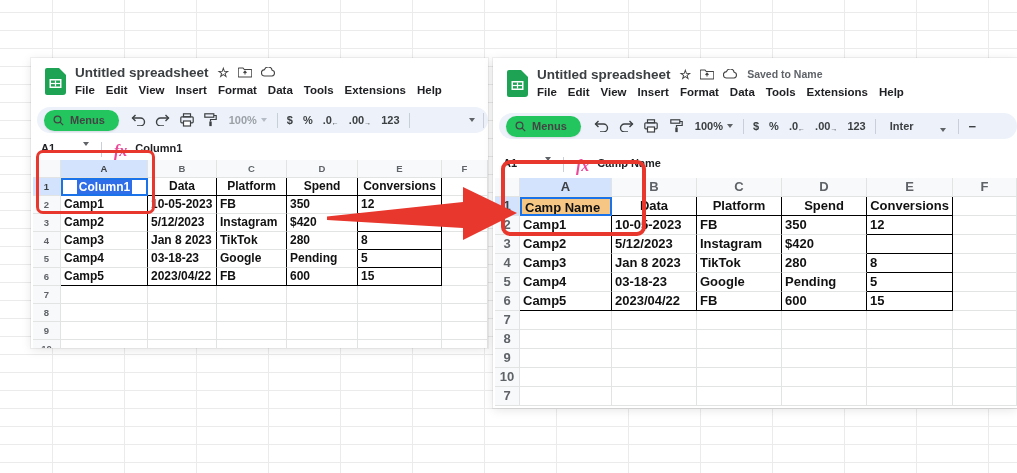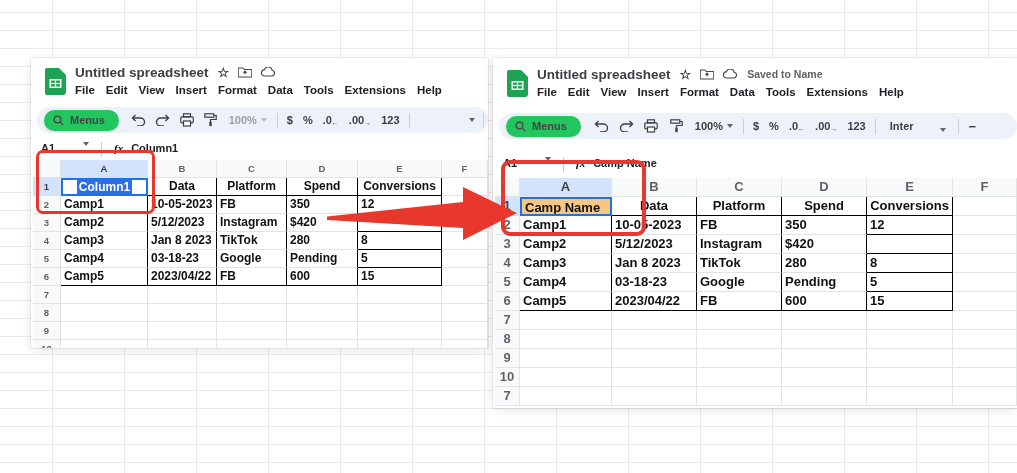--- a/index.html
+++ b/index.html
@@ -46,21 +46,21 @@
   .tdiv{width:1px;height:15px;background:#c9cfd8;margin:0 4px;}
   .fontbox{font-size:11px;color:#3c4043;display:flex;align-items:flex-end;gap:26px;padding:0 8px 0 10px;}
   .minus{font-size:13px;color:#3c4043;padding-left:6px;}
   .sp60{width:58px;}
 
   
   .fbar{position:absolute;left:10px;right:0;height:16px;display:flex;
         gap:8px;font-size:11px;color:#202124;}
   #card-left .fbar{top:84px;} #card-right .fbar{top:99px;}
   .namebox{width:34px;}
-  .fx{font-style:italic;color:#000000;font-family:"Liberation Serif",serif;font-size:11px;}
+  .fx{font-style:italic;color:#ec4899;font-family:"Liberation Serif",serif;font-size:16px;}
 
   
   .grid{position:absolute;display:grid;background:#fff;overflow:hidden;}
   #card-left .grid{left:2px;top:102px;width:455px;height:188px;
     grid-template-columns:28px 87px 69px 70px 71px 84px 1fr;grid-auto-rows:18px;}
   #card-right .grid{left:2px;top:120px;width:522px;height:230px;
     grid-template-columns:25px 92px 85px 85px 85px 86px 1fr;grid-auto-rows:19px;}
   .gc{border-right:1px solid #e2e3e3;border-bottom:1px solid #e2e3e3;
       font-size:12px;line-height:17px;padding-left:3px;overflow:hidden;white-space:nowrap;
       color:#111;box-sizing:border-box;}

